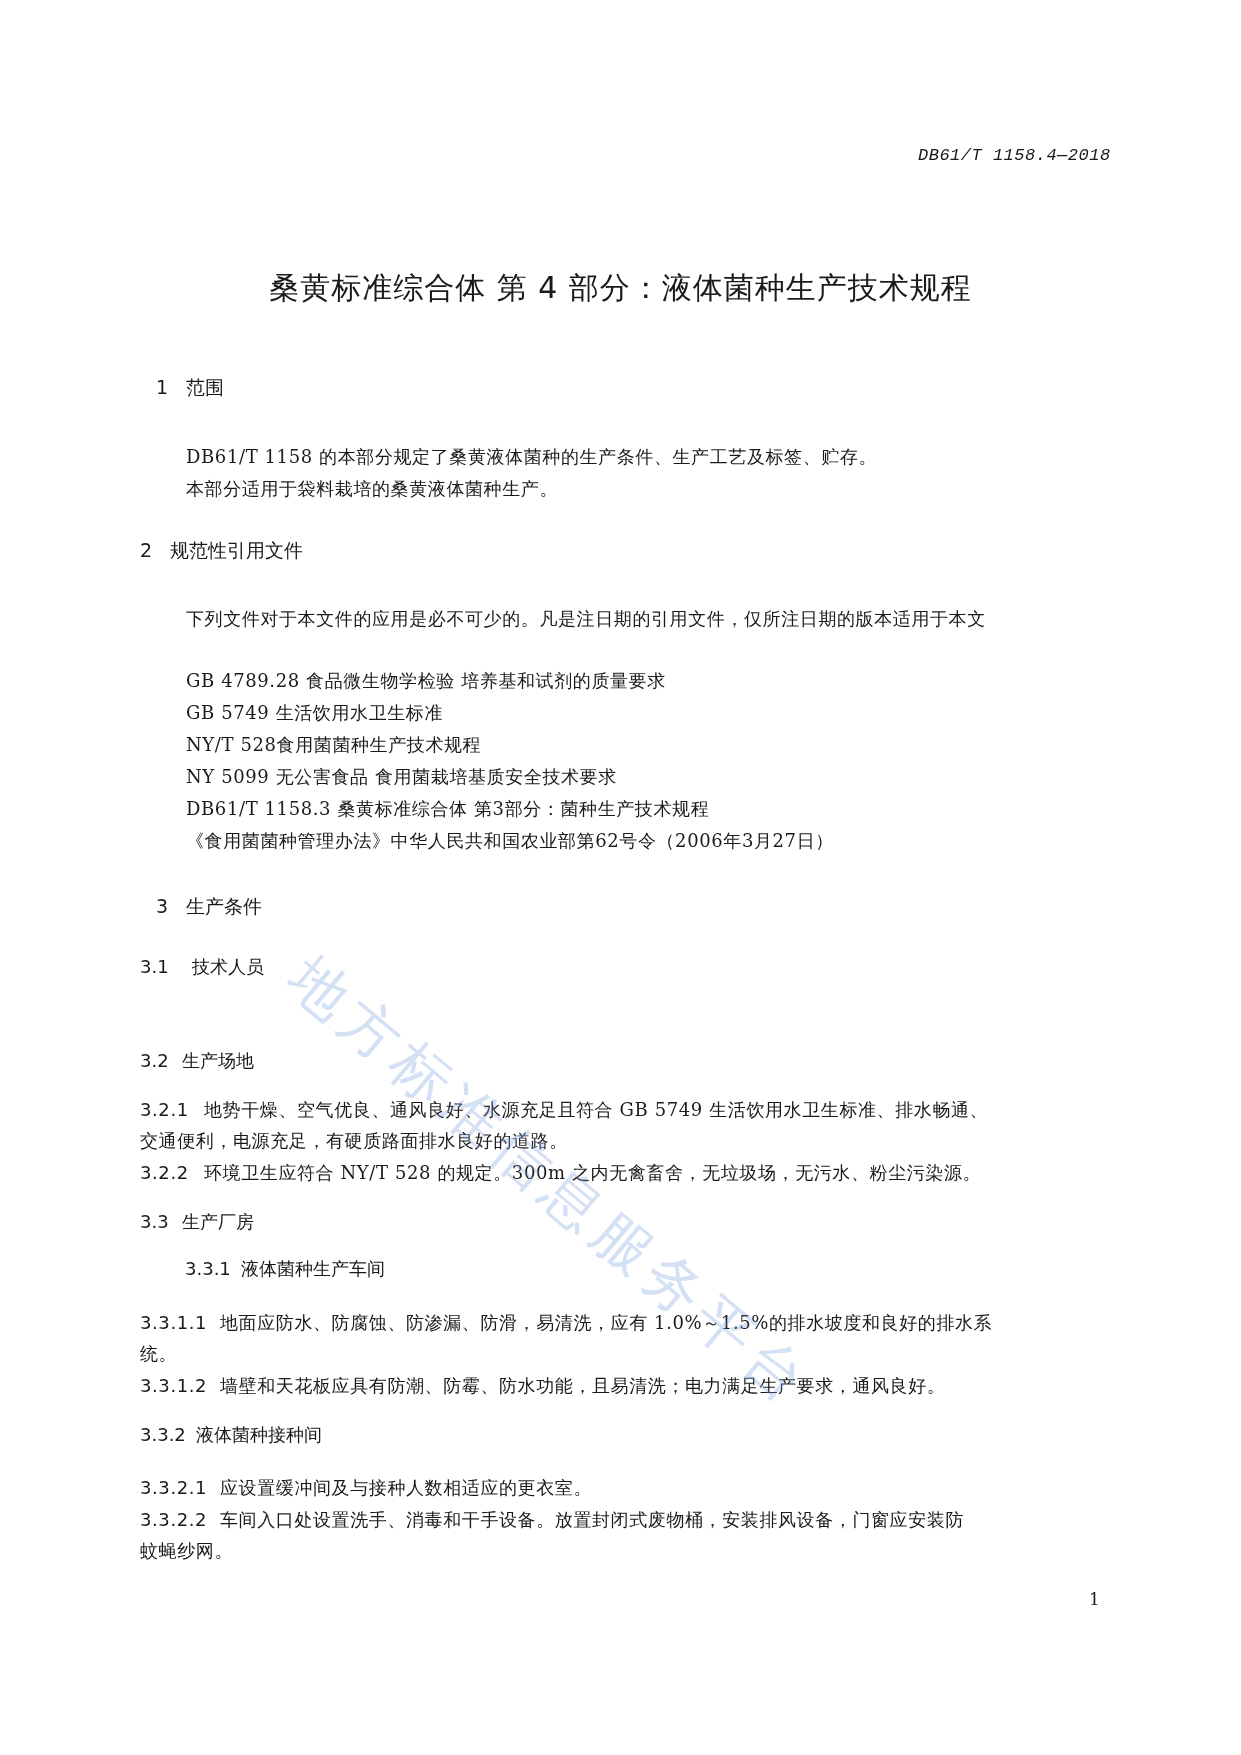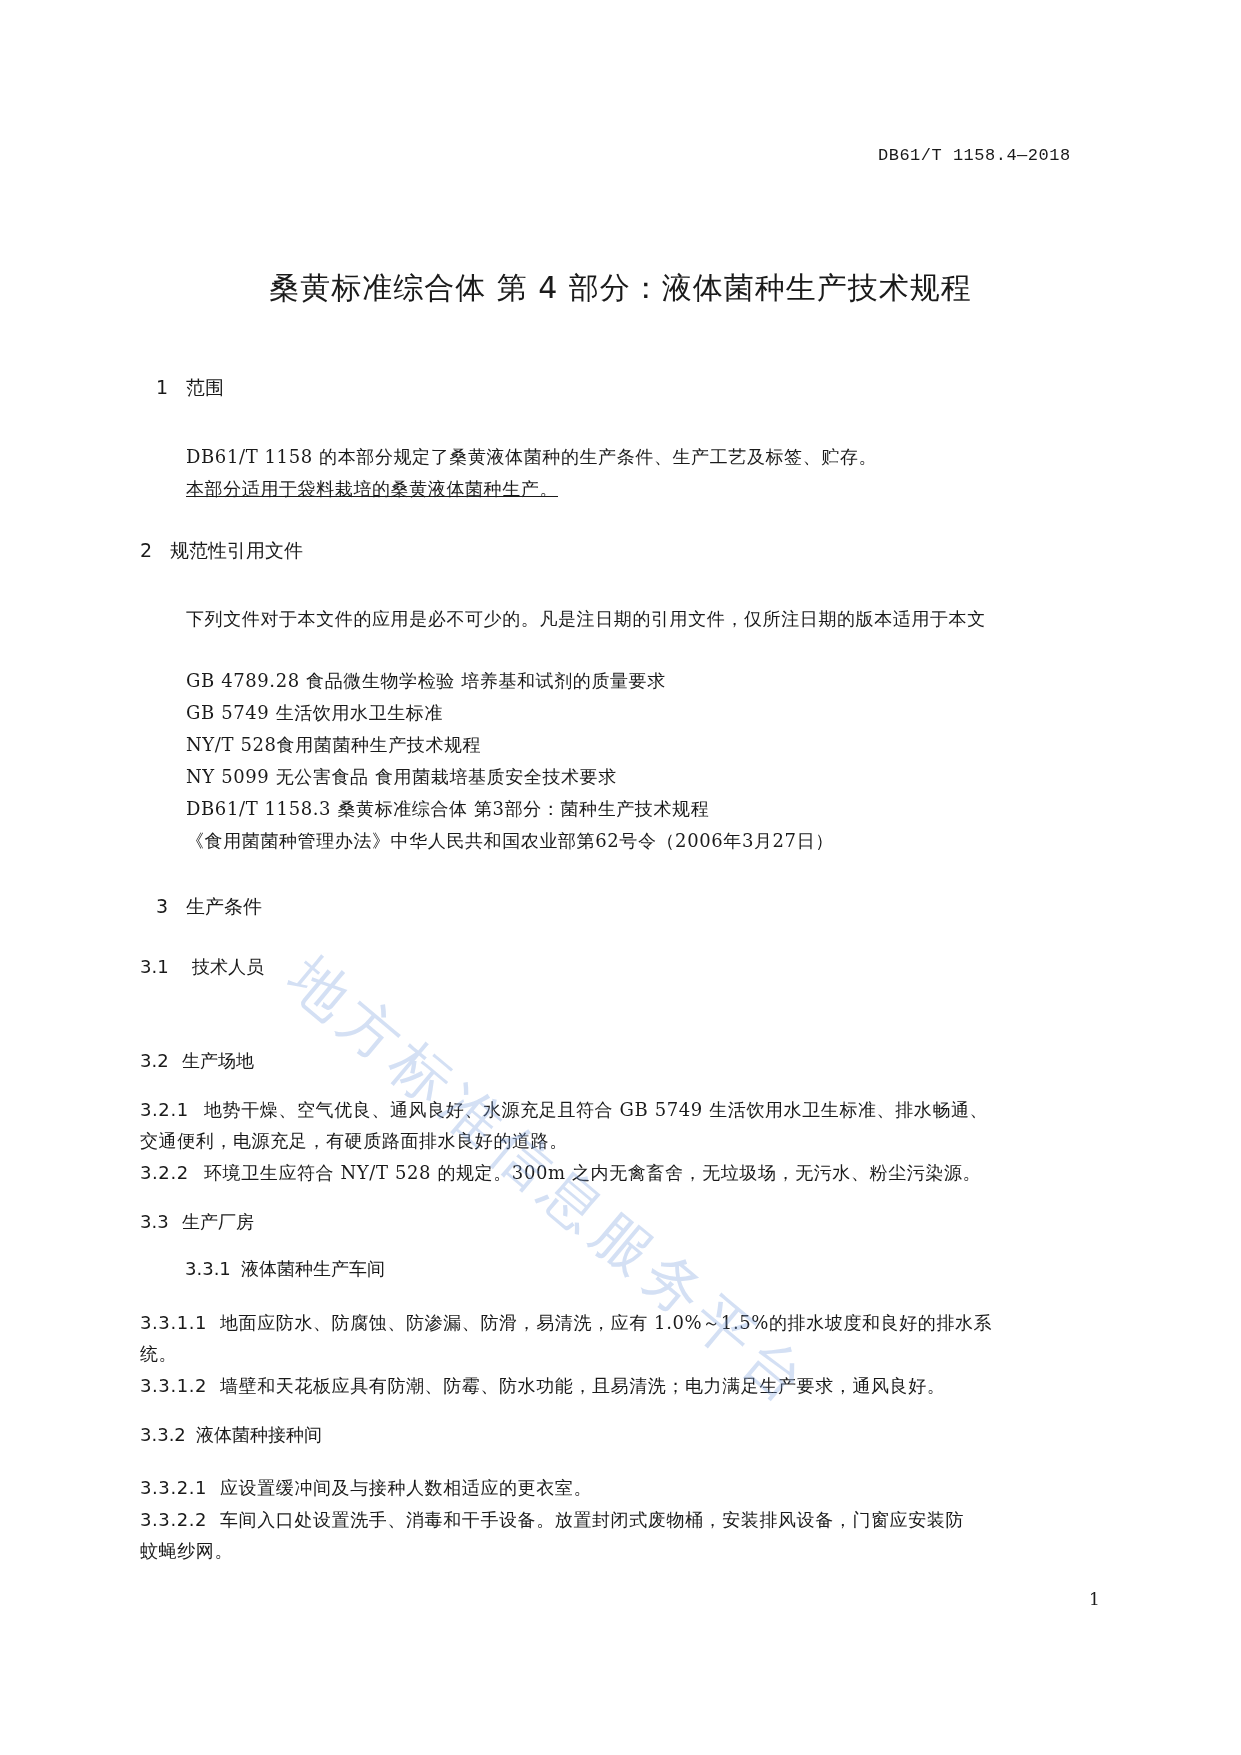--- a/index.html
+++ b/index.html
@@ -22,29 +22,29 @@
       font-family: "DejaVu Sans", sans-serif; font-size: 58px;
       color: rgba(120, 160, 220, 0.32); letter-spacing: 8px; white-space: nowrap;
       pointer-events: none;
     }
   </style>
 </head>
 <body>
 
 <div class="page">
 
-  <div class="abs mono std-code" style="left:878px; top:146px;">DB61/T 1158.4—2018</div>
+  <div class="abs mono std-code" style="left:918px; top:146px;font-style:italic;">DB61/T 1158.4—2018</div>
 
   <div class="abs sans title" style="top:268px;">桑黄标准综合体  第 4 部分：液体菌种生产技术规程</div>
 
   <div class="abs sans h1" style="left:156px; top:375px;">
     <span class="num" style="width:30px;">1</span><span>范围</span>
   </div>
   <div class="abs serif body" style="left:186px; top:445px;">DB61/T 1158 的本部分规定了桑黄液体菌种的生产条件、生产工艺及标签、贮存。</div>
-  <div class="abs serif body" style="left:186px; top:477px;text-decoration:underline;">本部分适用于袋料栽培的桑黄液体菌种生产。</div>
+  <div class="abs serif body" style="left:186px; top:477px;">本部分适用于袋料栽培的桑黄液体菌种生产。</div>
 
   <div class="abs sans h1" style="left:140px; top:538px;">
     <span class="num" style="width:30px;">2</span><span>规范性引用文件</span>
   </div>
   <div class="abs serif body" style="left:186px; top:607px;">下列文件对于本文件的应用是必不可少的。凡是注日期的引用文件，仅所注日期的版本适用于本文</div>
   <div class="abs serif body" style="left:186px; top:669px;">GB 4789.28 食品微生物学检验 培养基和试剂的质量要求</div>
   <div class="abs serif body" style="left:186px; top:701px;">GB 5749 生活饮用水卫生标准</div>
   <div class="abs serif body" style="left:186px; top:733px;text-align:center;">NY/T 528食用菌菌种生产技术规程</div>
   <div class="abs serif body" style="left:186px; top:765px;">NY 5099 无公害食品 食用菌栽培基质安全技术要求</div>
   <div class="abs serif body" style="left:186px; top:797px;">DB61/T 1158.3 桑黄标准综合体 第3部分：菌种生产技术规程</div>

